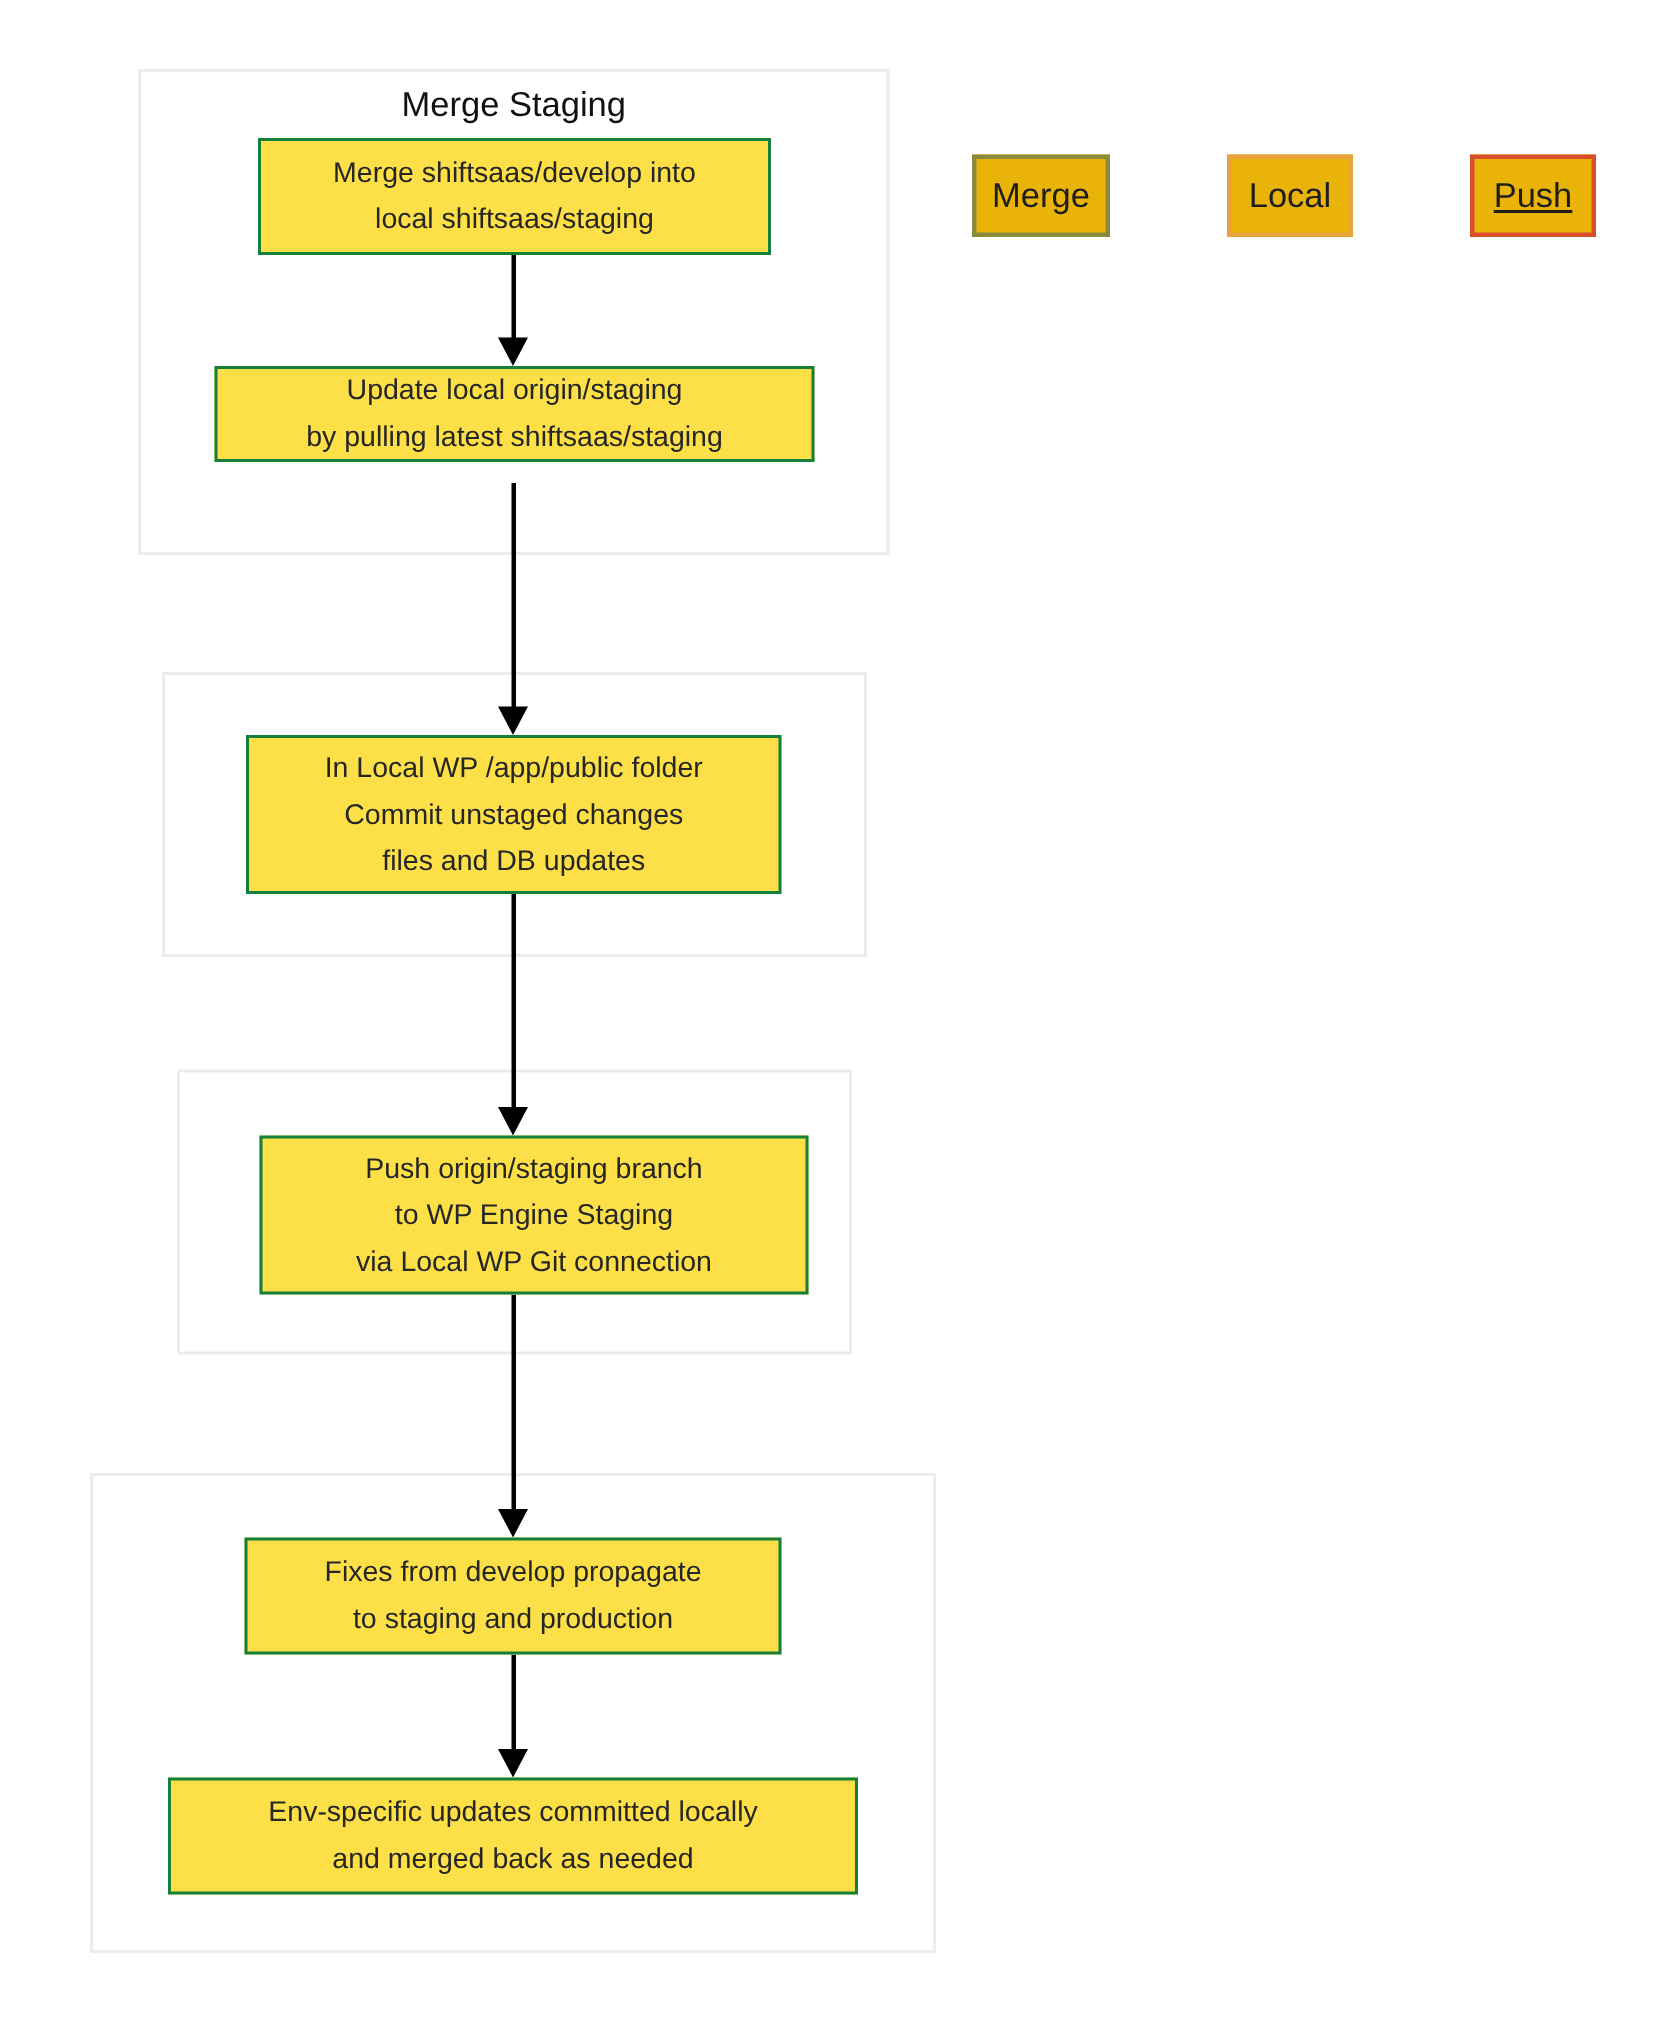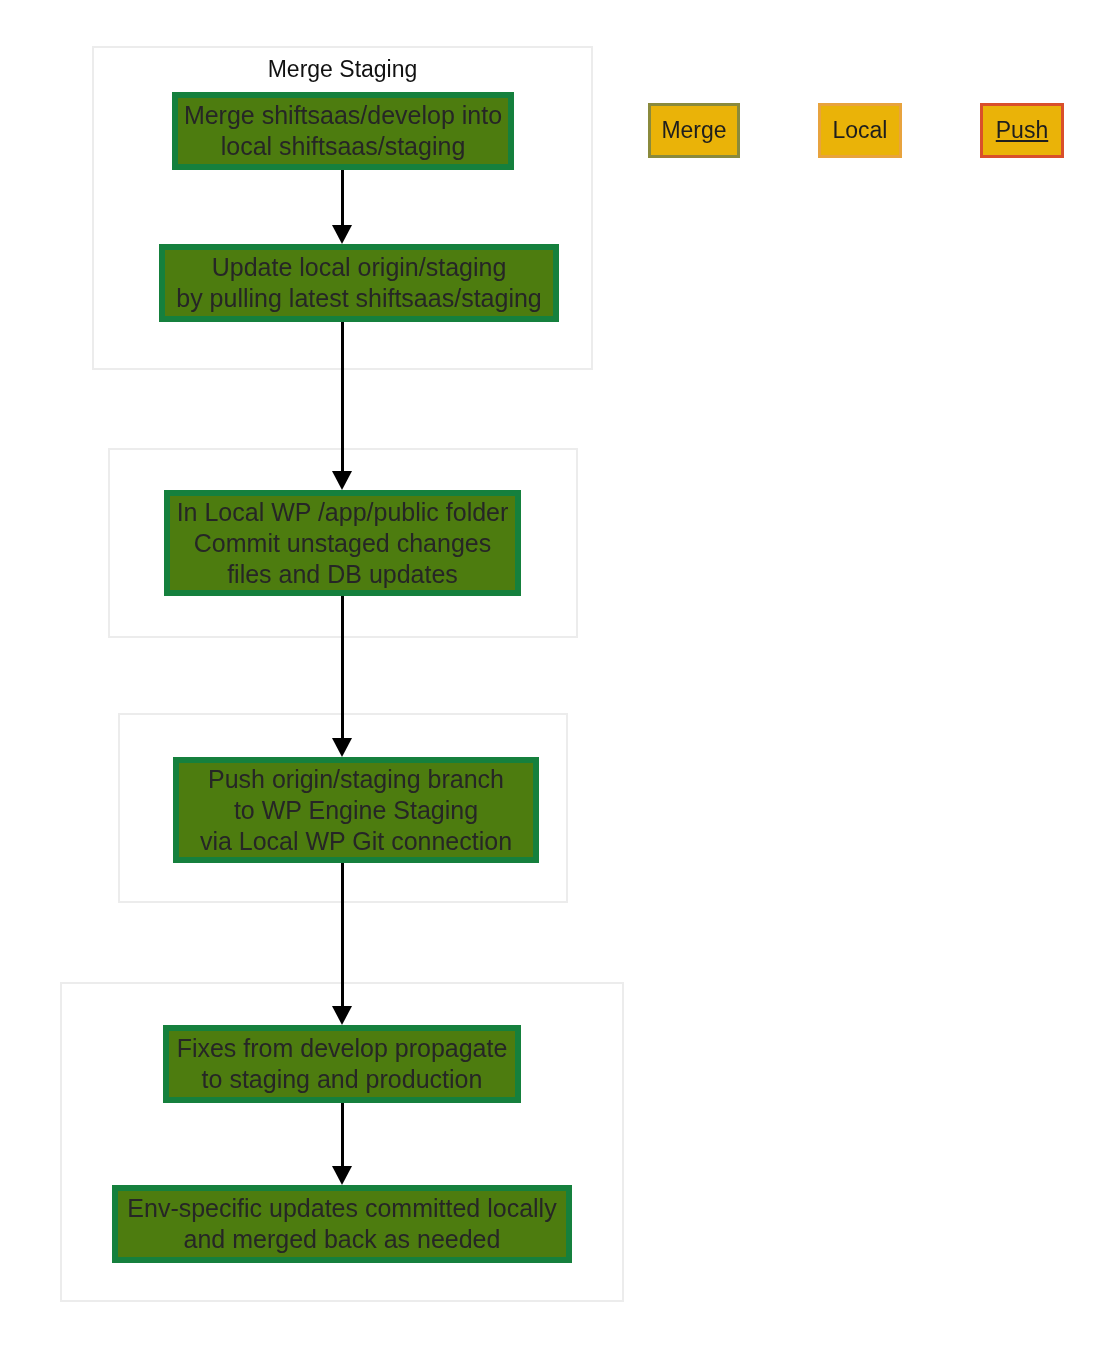--- a/index.html
+++ b/index.html
@@ -37,27 +37,27 @@
     left: 0;
     font-size: 23px;
     color: #111111;
     white-space: nowrap;
   }
 
   
   .node {
     position: absolute;
     box-sizing: border-box;
-    border: 6px solid #15803d;
-    background: #4d7c0f;
+    border: 2px solid #15803d;
+    background: #fde047;
     display: flex;
     align-items: center;
     justify-content: center;
     text-align: center;
-    font-size: 25px;
+    font-size: 19px;
     line-height: 31px;
     color: #262626;
     white-space: pre-line;
     z-index: 3;
   }
 
   
   .legend-box {
     position: absolute;
     box-sizing: border-box;
@@ -109,21 +109,21 @@
     <span>Push</span>
   </div>
 
   <div class="cluster" style="left:92px; top:46px; width:501px; height:324px;">
     <div class="cluster-title">Merge Staging</div>
   </div>
 
   <div class="node" style="left:172px; top:92px; width:342px; height:78px;">Merge shiftsaas/develop into
 local shiftsaas/staging</div>
 
-  <div class="node" style="left:143px; top:244px; width:400px; height:78px;margin-left:16px;">Update local origin/staging
+  <div class="node" style="left:143px; top:244px; width:400px; height:64px;">Update local origin/staging
 by pulling latest shiftsaas/staging</div>
 
   <div class="cluster" style="left:108px; top:448px; width:470px; height:190px;"></div>
 
   <div class="node" style="left:164px; top:490px; width:357px; height:106px;">In Local WP /app/public folder
 Commit unstaged changes
 files and DB updates</div>
 
   <div class="cluster" style="left:118px; top:713px; width:450px; height:190px;"></div>
 

